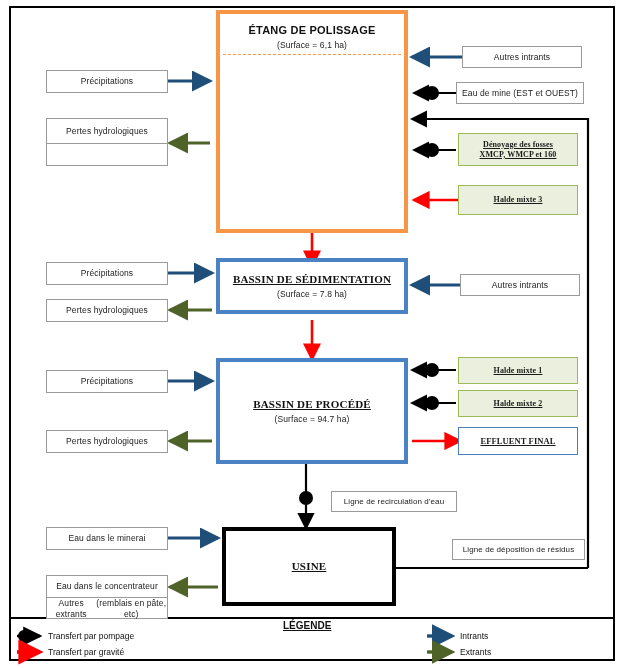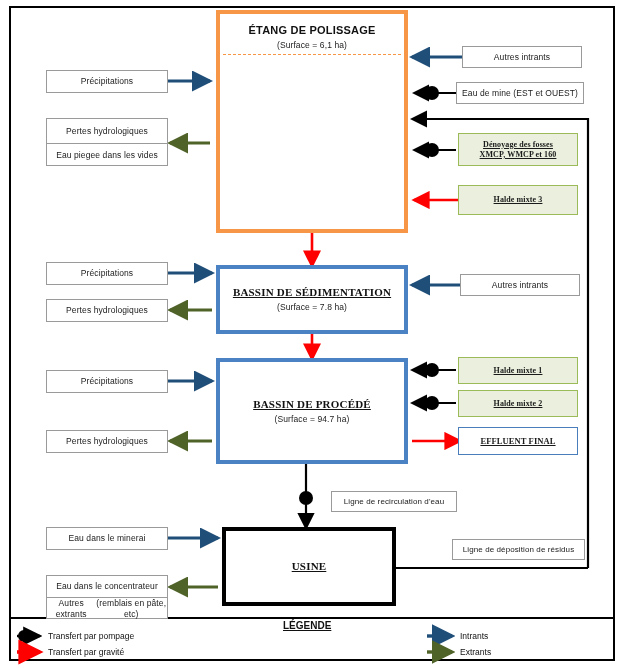--- a/index.html
+++ b/index.html
@@ -143,42 +143,41 @@
 
     <line x1="396" y1="568" x2="588" y2="568" stroke="#000" stroke-width="2.2"></line>
   </svg>
 
   <div class="box thickorange" style="left:216px;top:10px;width:192px;height:223px;justify-content:flex-start;padding-top:10px;">
     <div class="title">ÉTANG DE POLISSAGE</div>
     <div class="sub">(Surface = 6,1 ha)</div>
   </div>
   <div class="dashline" style="left:223px;top:54px;width:178px;"></div>
 
-  <div class="box thickblue" style="left:216px;top:265px;width:192px;height:69px;">
+  <div class="box thickblue" style="left:216px;top:258px;width:192px;height:56px;">
     <div class="title ul">BASSIN DE SÉDIMENTATION</div>
     <div class="sub">(Surface = 7.8 ha)</div>
   </div>
 
   <div class="box thickblue" style="left:216px;top:358px;width:192px;height:106px;">
     <div class="title ul">BASSIN DE PROCÉDÉ</div>
     <div class="sub">(Surface = 94.7 ha)</div>
   </div>
 
   <div class="box thickblack" style="left:222px;top:527px;width:174px;height:79px;">
     <div class="title ul">USINE</div>
   </div>
 
   <div class="box grey" style="left:46px;top:70px;width:122px;height:23px;">
     <span>Précipitations</span>
   </div>
 
   <div class="box grey" style="left:46px;top:118px;width:122px;height:48px;padding:0;justify-content:flex-start;">
     <div class="cell" style="top:0;height:24px;">Pertes hydrologiques</div>
     <div class="divider" style="top:24px;"></div>
-    <div class="cell" style="top:24px;height:24px;">Eau piegee dans les vides</div>
   </div>
 
   <div class="box grey" style="left:46px;top:262px;width:122px;height:23px;">
     <span>Précipitations</span>
   </div>
 
   <div class="box grey" style="left:46px;top:299px;width:122px;height:23px;">
     <span>Pertes hydrologiques</span>
   </div>
 

